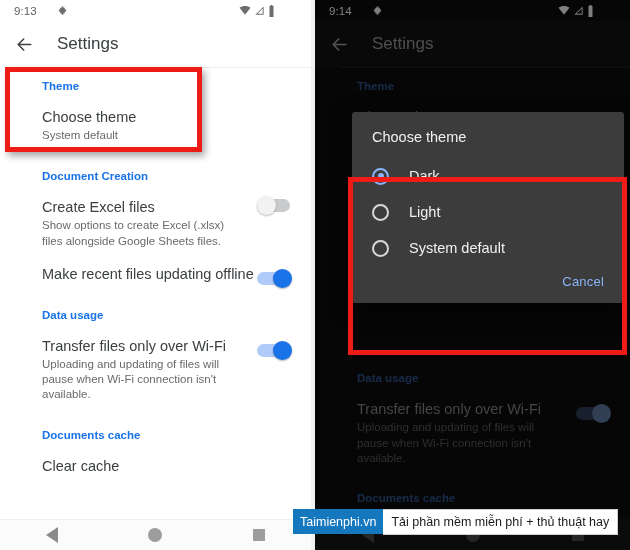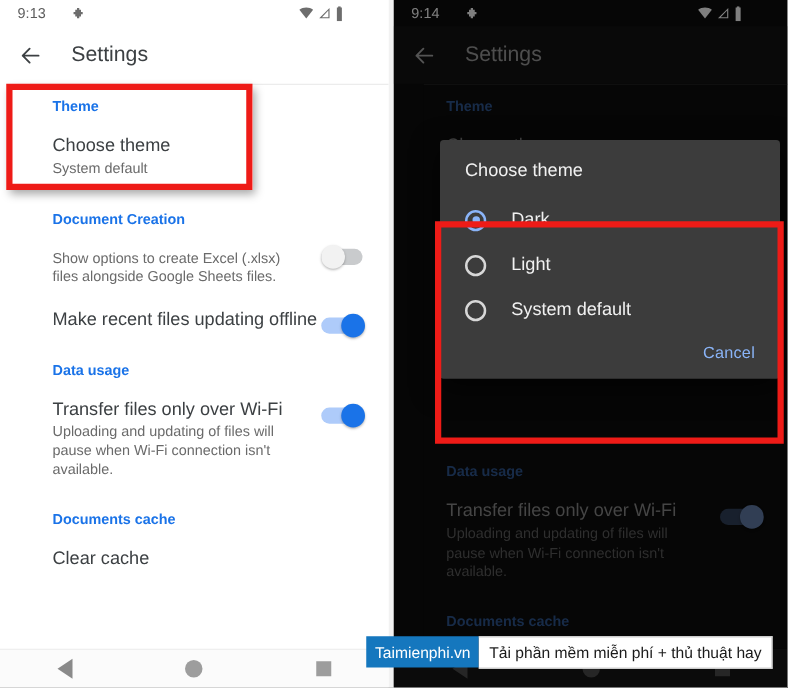--- a/index.html
+++ b/index.html
@@ -161,20 +161,21 @@
     <div class="content">
 
       <div class="section-header" style="padding-top:12px">Theme</div>
       <div class="row" style="padding-top:16px">
         <div class="row-title">Choose theme</div>
         <div class="row-sub nopad">System default</div>
       </div>
 
       <div class="section-header" style="padding-top:27px">Document Creation</div>
       <div class="row" style="padding-top:16px">
+        <div class="row-title">Create Excel files</div>
         <div class="row-sub">Show options to create Excel (.xlsx) files alongside Google Sheets files.</div>
         <div class="toggle off" style="right:18px; top:16px">
           <div class="tg-track"></div>
           <div class="tg-knob"></div>
         </div>
       </div>
 
       <div class="row" style="padding-top:16px">
         <div class="row-title">Make recent files updating offline</div>
         <div class="toggle on" style="right:18px; top:22px">

